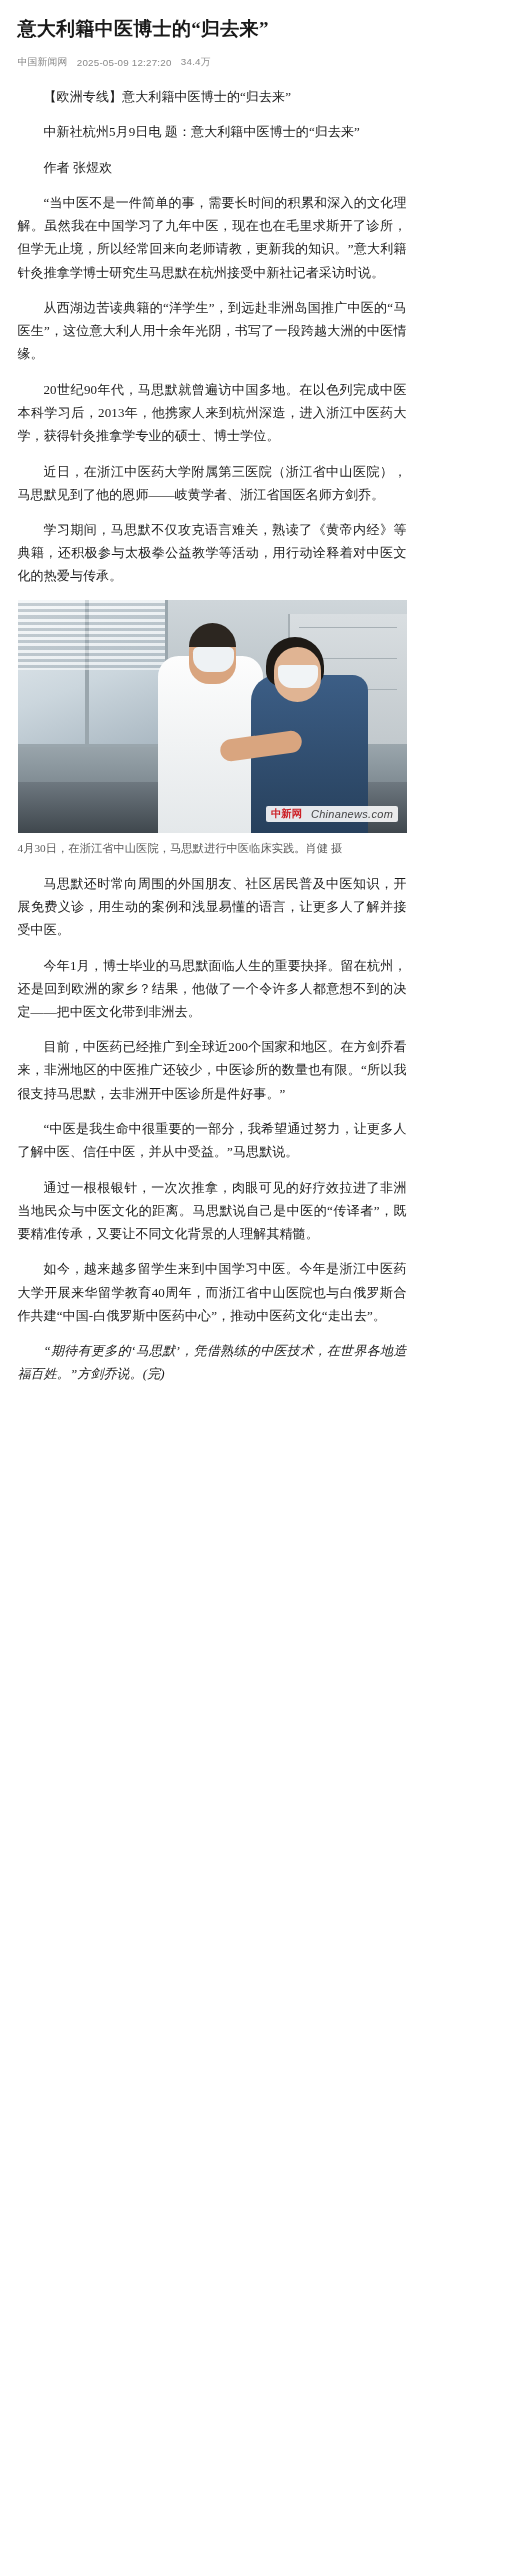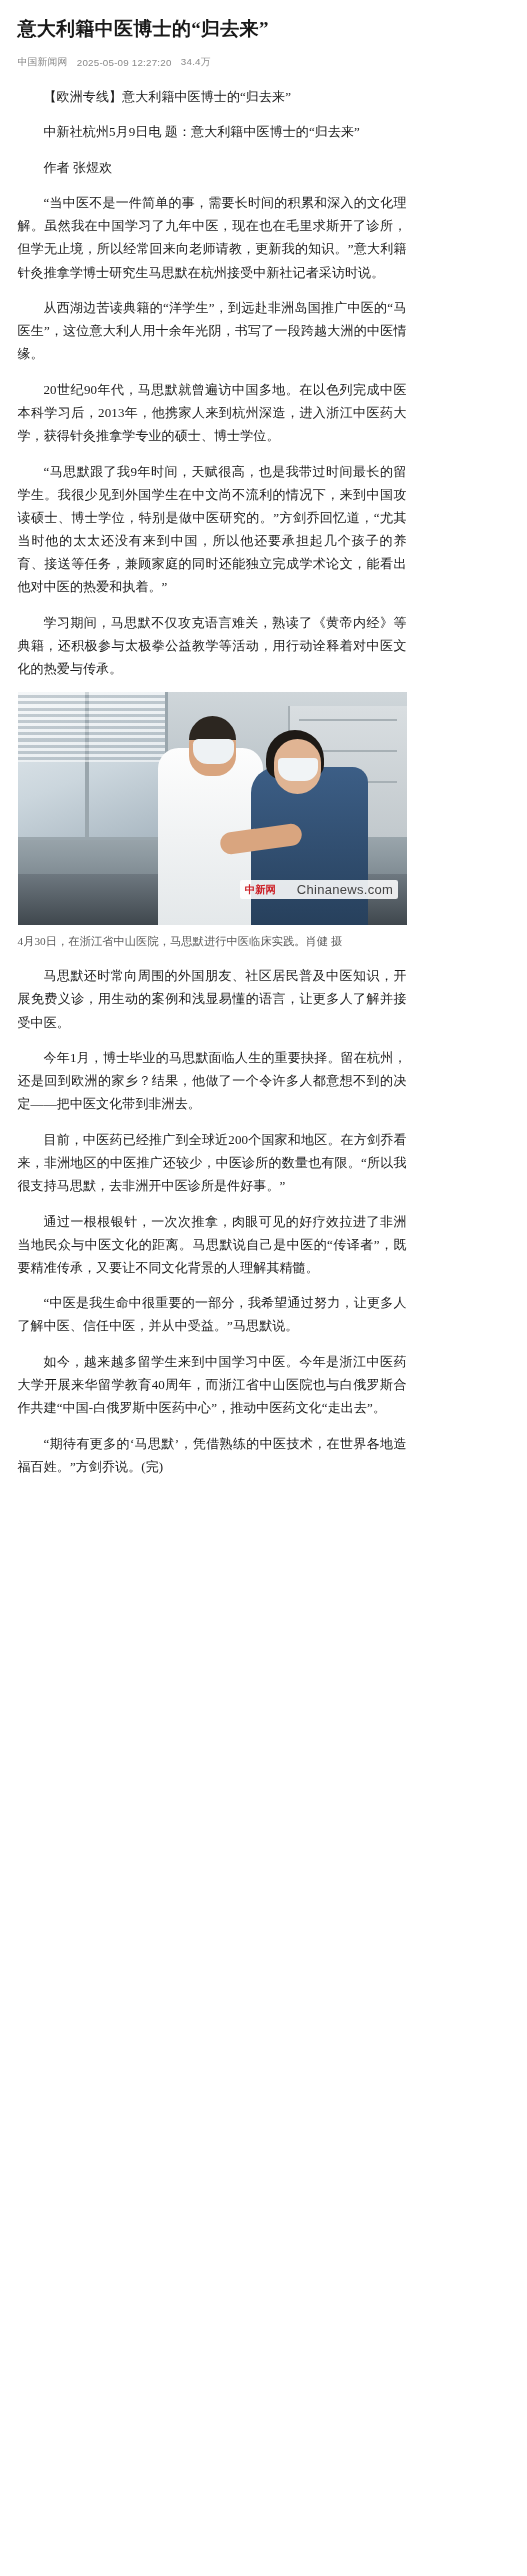--- a/index.html
+++ b/index.html
@@ -167,50 +167,52 @@
   .photo .arm {
     position: absolute;
     left: 52%; top: 58%;
     width: 82px; height: 21.6px;
     background: #d9a57f;
     border-radius: 11.3px;
     transform: rotate(-8deg);
   }
   .photo .watermark {
     position: absolute;
-    right: 8.2px; bottom: 26px;
+    right: 8.2px; bottom: 11px;
     display: flex;
     align-items: center;
-    gap: 21px;
+    gap: 9px;
     background: rgba(255,255,255,0.88);
     border-radius: 2.1px;
     padding: 2.1px 5.2px;
   }
   .photo .watermark .cn-logo {
     font-family: "Liberation Serif", serif;
     font-size: 10.3px;
     font-weight: bold;
     color: #cc2027;
     line-height: 1;
   }
   .photo .watermark .cn-url {
-    font-size: 13px;
+    font-size: 11px;
     color: #444;
     letter-spacing: 0.3px;
+    font-style: italic;
   }
   .caption {
     font-family: "Liberation Serif", serif;
     font-size: 11.3px;
     line-height: 1.7;
     color: #5d5d5d;
     margin: 6.2px 0 13.4px 0;
     text-align: left;
   }
   .body-text p.end {
     margin-bottom: 0;
+    font-style: italic;
   }
 </style>
 </head>
 <body>
 
 <div class="page">
 
   <h1 class="article-title">意大利籍中医博士的“归去来”</h1>
 
   <div class="meta-row">
@@ -221,21 +223,21 @@
 
   <div class="body-text">
 
     <p class="lead">【欧洲专线】意大利籍中医博士的“归去来”</p>
     <p>中新社杭州5月9日电 题：意大利籍中医博士的“归去来”</p>
     <p>作者 张煜欢</p>
 
     <p>“当中医不是一件简单的事，需要长时间的积累和深入的文化理解。虽然我在中国学习了九年中医，现在也在毛里求斯开了诊所，但学无止境，所以经常回来向老师请教，更新我的知识。”意大利籍针灸推拿学博士研究生马思默在杭州接受中新社记者采访时说。</p>
     <p>从西湖边苦读典籍的“洋学生”，到远赴非洲岛国推广中医的“马医生”，这位意大利人用十余年光阴，书写了一段跨越大洲的中医情缘。</p>
     <p>20世纪90年代，马思默就曾遍访中国多地。在以色列完成中医本科学习后，2013年，他携家人来到杭州深造，进入浙江中医药大学，获得针灸推拿学专业的硕士、博士学位。</p>
-    <p>“马思默跟了我9年时间，天赋很高，也是我带过时间最长的留学生。我很少见到外国学生在中文尚不流利的情况下，来到中国攻读硕士、博士学位，特别是做中医研究的。”方剑乔回忆道，“尤其当时他的太太还没有来到中国，所以他还要承担起几个孩子的养育、接送等任务，兼顾家庭的同时还能独立完成学术论文，能看出他对中医的热爱和执着。”</p>
+    <p>近日，在浙江中医药大学附属第三医院（浙江省中山医院），马思默见到了他的恩师——岐黄学者、浙江省国医名师方剑乔。</p>
     <p>学习期间，马思默不仅攻克语言难关，熟读了《黄帝内经》等典籍，还积极参与太极拳公益教学等活动，用行动诠释着对中医文化的热爱与传承。</p>
 
     <div class="figure">
       <div class="photo">
         <div class="wall"></div>
         <div class="window"></div>
         <div class="blinds"></div>
         <div class="cabinet"></div>
         <div class="counter"></div>
         <div class="doctor-body"></div>
@@ -251,20 +253,20 @@
           <span class="cn-logo">中新网</span>
           <span class="cn-url">Chinanews.com</span>
         </div>
       </div>
       <div class="caption">4月30日，在浙江省中山医院，马思默进行中医临床实践。肖健 摄</div>
     </div>
 
     <p>马思默还时常向周围的外国朋友、社区居民普及中医知识，开展免费义诊，用生动的案例和浅显易懂的语言，让更多人了解并接受中医。</p>
     <p>今年1月，博士毕业的马思默面临人生的重要抉择。留在杭州，还是回到欧洲的家乡？结果，他做了一个令许多人都意想不到的决定——把中医文化带到非洲去。</p>
     <p>目前，中医药已经推广到全球近200个国家和地区。在方剑乔看来，非洲地区的中医推广还较少，中医诊所的数量也有限。“所以我很支持马思默，去非洲开中医诊所是件好事。”</p>
+    <p>“中医是我生命中很重要的一部分，我希望通过努力，让更多人了解中医、信任中医，并从中受益。”马思默说。</p>
     <p>通过一根根银针，一次次推拿，肉眼可见的好疗效拉进了非洲当地民众与中医文化的距离。马思默说自己是中医的“传译者”，既要精准传承，又要让不同文化背景的人理解其精髓。</p>
-    <p>“中医是我生命中很重要的一部分，我希望通过努力，让更多人了解中医、信任中医，并从中受益。”马思默说。</p>
     <p>如今，越来越多留学生来到中国学习中医。今年是浙江中医药大学开展来华留学教育40周年，而浙江省中山医院也与白俄罗斯合作共建“中国-白俄罗斯中医药中心”，推动中医药文化“走出去”。</p>
     <p class="end">“期待有更多的‘马思默’，凭借熟练的中医技术，在世界各地造福百姓。”方剑乔说。(完)</p>
 
   </div>
 </div>
 
 
 </body></html>

